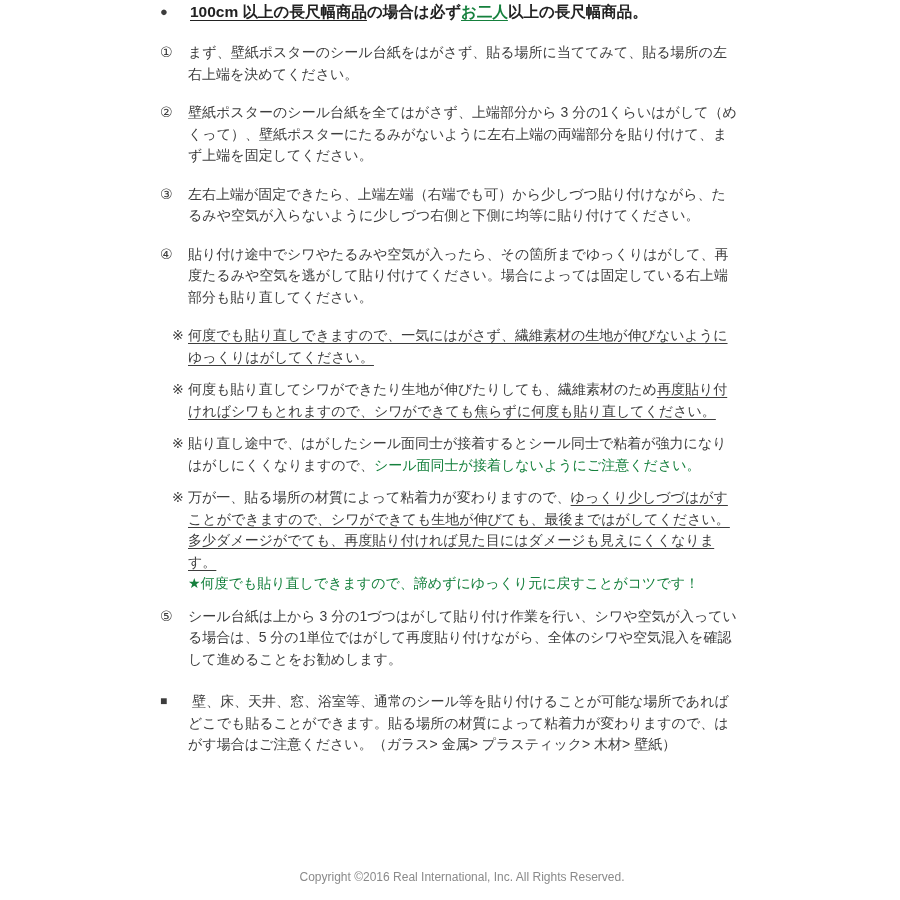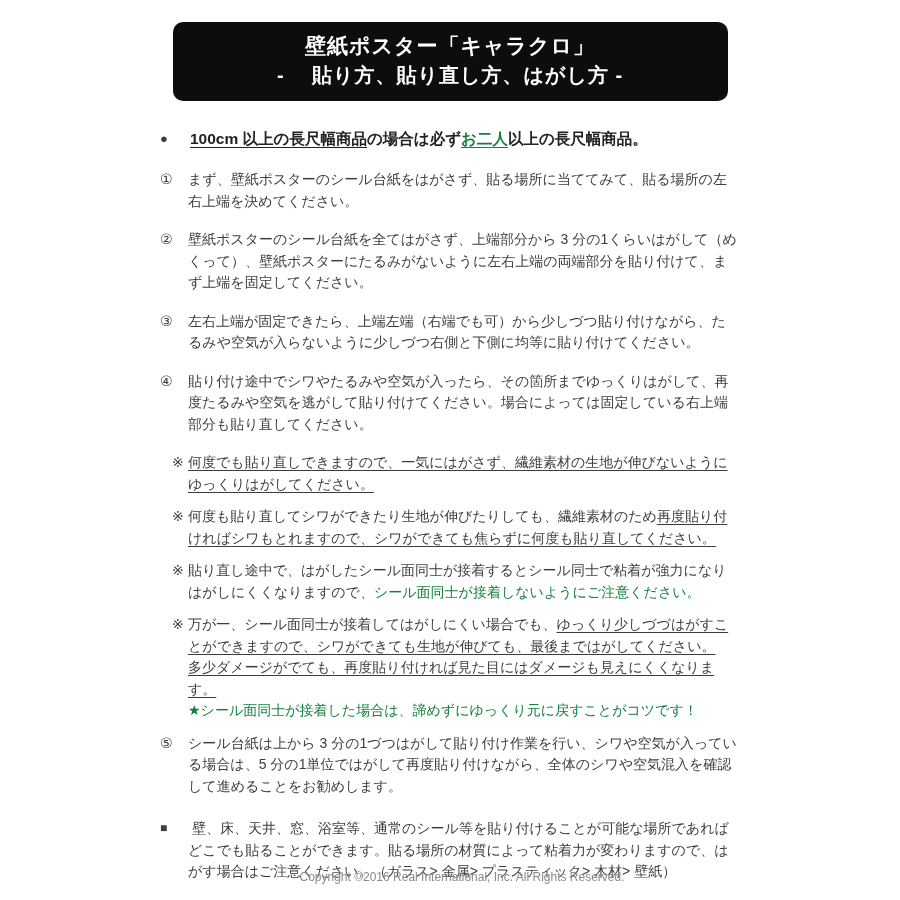--- a/index.html
+++ b/index.html
@@ -50,24 +50,20 @@
     width: 100%;
     text-align: center;
     font-size: 12px;
     color: #8a8a8a;
   }
 </style>
 </head>
 <body>
 
 <div class="page">
-  <div class="title-box">
-    <div class="title-line1">壁紙ポスター「キャラクロ」</div>
-    <div class="title-line2">-　 貼り方、貼り直し方、はがし方  -</div>
-  </div>
   <div class="content" id="sections">
       <div class="row lead">
         <span class="marker">●</span>
         <div class="text"><span class="u">100cm 以上の長尺幅商品</span><span>の場合は必ず</span><span class="u red">お二人</span><span>以上の長尺幅商品。</span></div>
       </div>
       <div class="row step">
         <span class="marker">①</span>
         <div class="text"><span>まず、壁紙ポスターのシール台紙をはがさず、貼る場所に当ててみて、貼る場所の左右上端を決めてください。</span></div>
       </div>
       <div class="row step">
@@ -89,23 +85,23 @@
       <div class="row note">
         <span class="marker">※</span>
         <div class="text"><span>何度も貼り直してシワができたり生地が伸びたりしても、繊維素材のため</span><span class="u">再度貼り付ければシワもとれますので、シワができても焦らずに何度も貼り直してください。</span></div>
       </div>
       <div class="row note">
         <span class="marker">※</span>
         <div class="text"><span>貼り直し途中で、はがしたシール面同士が接着するとシール同士で粘着が強力になりはがしにくくなりますので、</span><span class="red b">シール面同士が接着しないようにご注意ください。</span></div>
       </div>
       <div class="row note">
         <span class="marker">※</span>
-        <div class="text"><span>万が一、シール面同士が接着してはがしにくい場合でも、</span><span class="u">ゆっくり少しづづはがすことができますので、シワができても生地が伸びても、最後まではがしてください。</span><span>
+        <div class="text"><span>万が一、貼る場所の材質によって粘着力が変わりますので、</span><span class="u">ゆっくり少しづづはがすことができますので、シワができても生地が伸びても、最後まではがしてください。</span><span>
 </span><span class="u">多少ダメージがでても、再度貼り付ければ見た目にはダメージも見えにくくなります。</span><span>
-</span><span class="red b">★シール面同士が接着した場合は、諦めずにゆっくり元に戻すことがコツです！</span></div>
+</span><span class="red b">★何度でも貼り直しできますので、諦めずにゆっくり元に戻すことがコツです！</span></div>
       </div>
       <div class="row step">
         <span class="marker">⑤</span>
         <div class="text"><span>シール台紙は上から 3 分の1づつはがして貼り付け作業を行い、シワや空気が入っている場合は、</span><span class="b">5 分の1単位</span><span>ではがして再度貼り付けながら、全体のシワや空気混入を確認して進めることをお勧めします。</span></div>
       </div>
       <div class="row step foot">
         <span class="marker">■</span>
         <div class="text"><span> 壁、床、天井、窓、浴室等、通常のシール等を貼り付けることが可能な場所であればどこでも貼ることができます。貼る場所の材質によって粘着力が変わりますので、はがす場合はご注意ください。</span><span class="b">（ガラス&gt; 金属&gt; プラスティック&gt; 木材&gt; 壁紙）</span></div>
       </div>
     </div>

